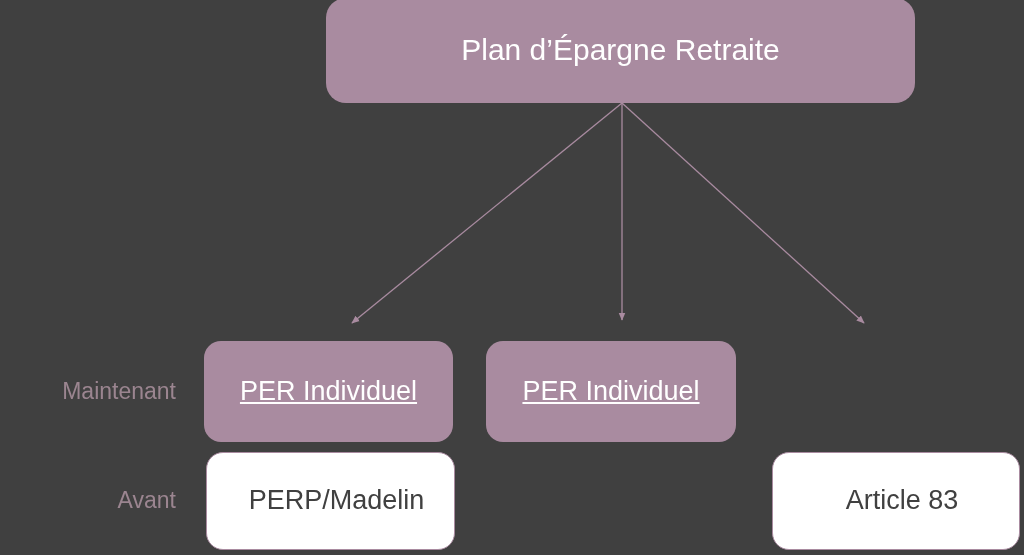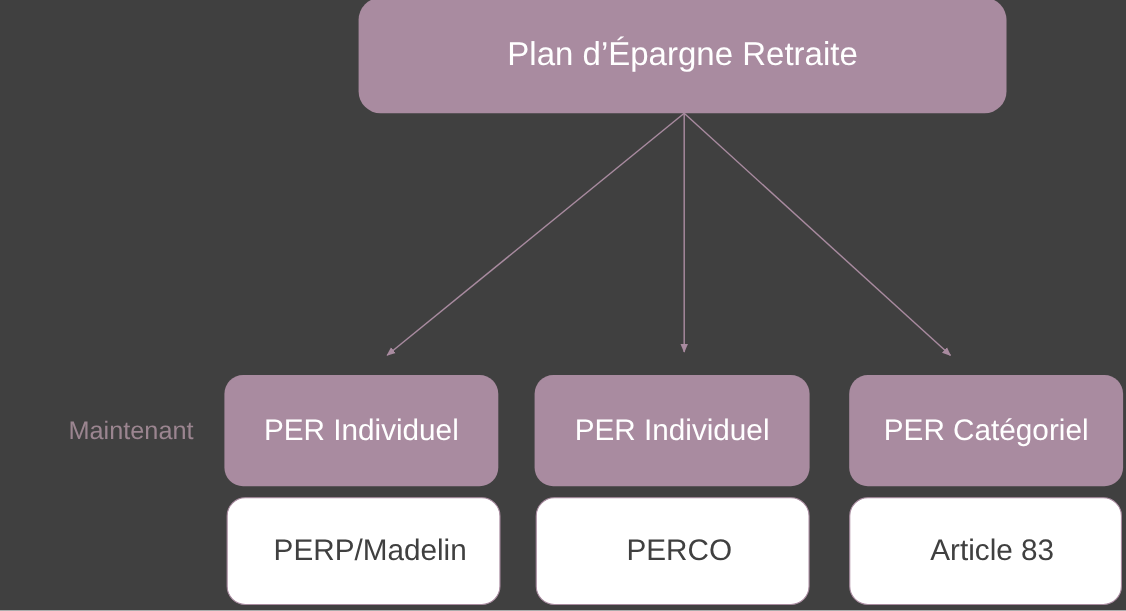--- a/index.html
+++ b/index.html
@@ -62,20 +62,21 @@
     font-size: 30px;
     border-radius: 20px;
   }
 
   
   .node.level-current {
     top: 341px;
     height: 101px;
     font-size: 27px;
     border-radius: 17px;
+    text-decoration: underline;
   }
   #node-per-individuel  { left: 204px; width: 249px; }
   #node-per-collectif   { left: 486px; width: 250px; }
   #node-per-categoriel  { left: 772px; width: 249px; }
 
   
   .node.level-legacy {
     top: 452px;
     height: 98px;
     font-size: 27px;
@@ -117,23 +118,22 @@
       </marker>
     </defs>
     <line x1="622" y1="103" x2="352" y2="323" stroke="#a98ba0" stroke-width="1.3" marker-end="url(#arrowhead)"></line>
     <line x1="622" y1="103" x2="622" y2="320" stroke="#a98ba0" stroke-width="1.3" marker-end="url(#arrowhead)"></line>
     <line x1="622" y1="103" x2="864" y2="323" stroke="#a98ba0" stroke-width="1.3" marker-end="url(#arrowhead)"></line>
   </svg>
 
   <div id="node-root" class="node filled">Plan d’Épargne Retraite</div>
 
   <div id="row-label-maintenant" class="row-label">Maintenant</div>
+  <div id="row-label-avant" class="row-label">Avant</div>
 
   <div id="node-per-individuel" class="node filled level-current">PER Individuel</div>
   <div id="node-perp-madelin" class="node outlined level-legacy">PERP/Madelin</div>
 
   <div id="node-per-collectif" class="node filled level-current">PER Individuel</div>
-  <div id="node-perco" class="node outlined level-legacy">PERCO</div>
 
-  <div id="node-per-categoriel" class="node filled level-current">PER Catégoriel</div>
   <div id="node-article-83" class="node outlined level-legacy">Article 83</div>
 
 </div>
 
 </body></html>

